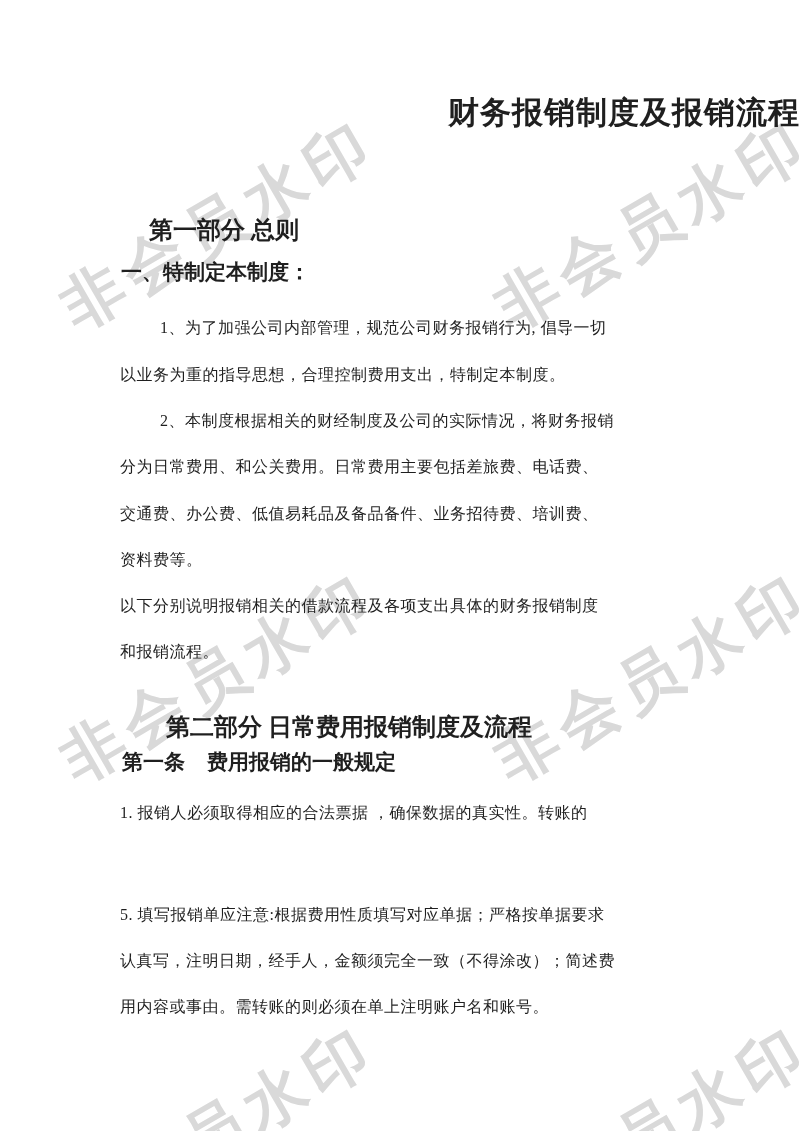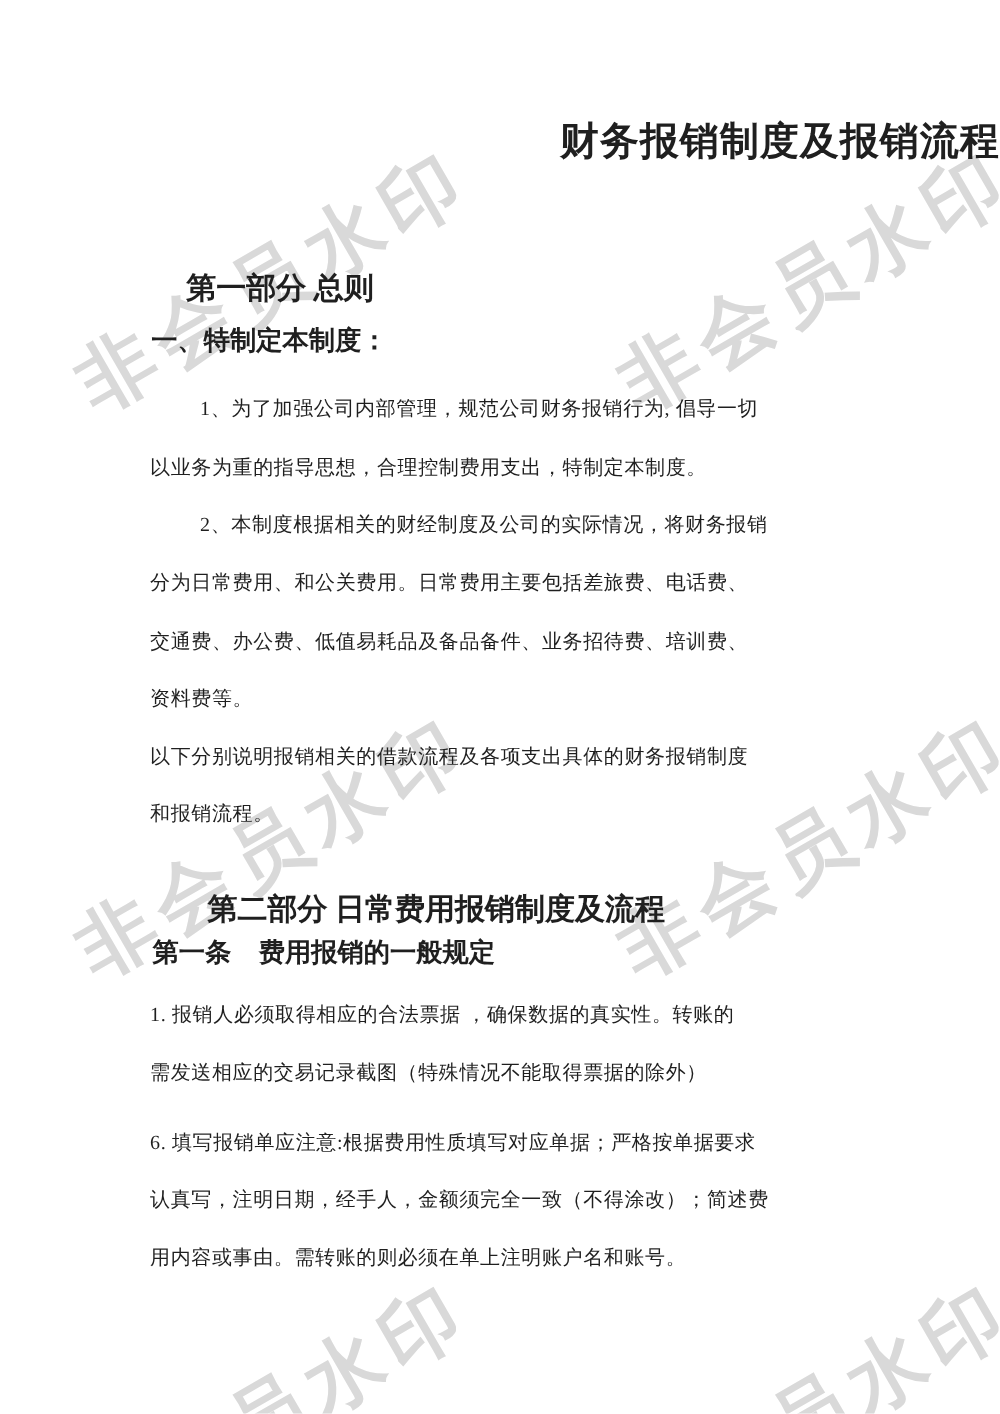--- a/index.html
+++ b/index.html
@@ -83,19 +83,18 @@
     <div class="line" style="left:120px;top:592px;">以下分别说明报销相关的借款流程及各项支出具体的财务报销制度</div>
     <div class="line" style="left:120px;top:638px;">和报销流程。</div>
 
     <div class="part-heading bold" style="left:166px;top:711px;">第二部分 日常费用报销制度及流程</div>
 
     <div class="sub-heading" style="left:122px;top:748px;">
       <span>第一条</span><span class="clause-title-span">费用报销的一般规定</span>
     </div>
 
     <div class="line" style="left:120px;top:799px;">1. 报销人必须取得相应的合法票据 ，确保数据的真实性。转账的</div>
-    <div class="line" style="left:120px;top:845px;">需发送相应的交易记录截图（特殊情况不能取得票据的除外）</div>
-    <div class="line" style="left:120px;top:901px;">6. 填写报销单应注意:根据费用性质填写对应单据；严格按单据要求</div>
+    <div class="line" style="left:120px;top:901px;">5. 填写报销单应注意:根据费用性质填写对应单据；严格按单据要求</div>
     <div class="line" style="left:120px;top:993px;">用内容或事由。需转账的则必须在单上注明账户名和账号。</div>
     <div class="line" style="left:120px;top:947px;">认真写，注明日期，经手人，金额须完全一致（不得涂改）；简述费</div>
 
   </div>
 </div>
 
 </body></html>

